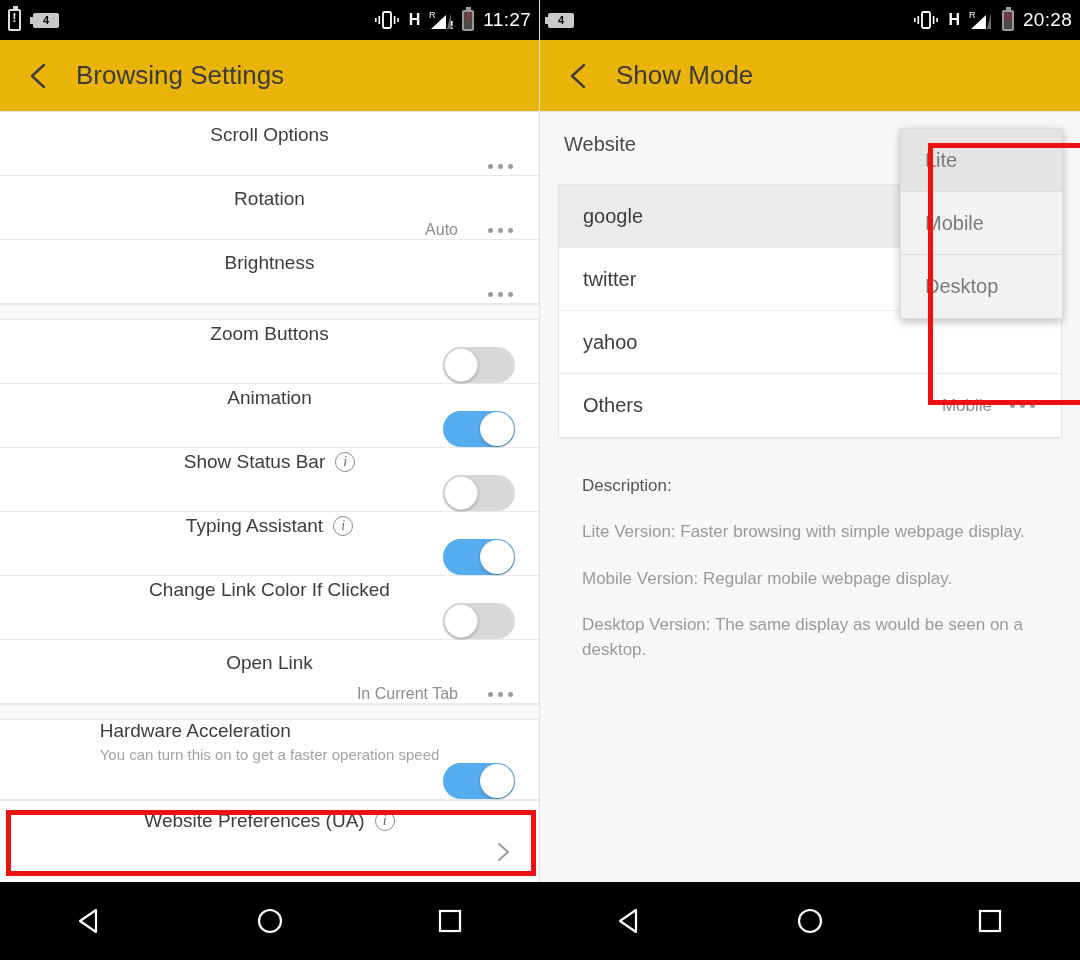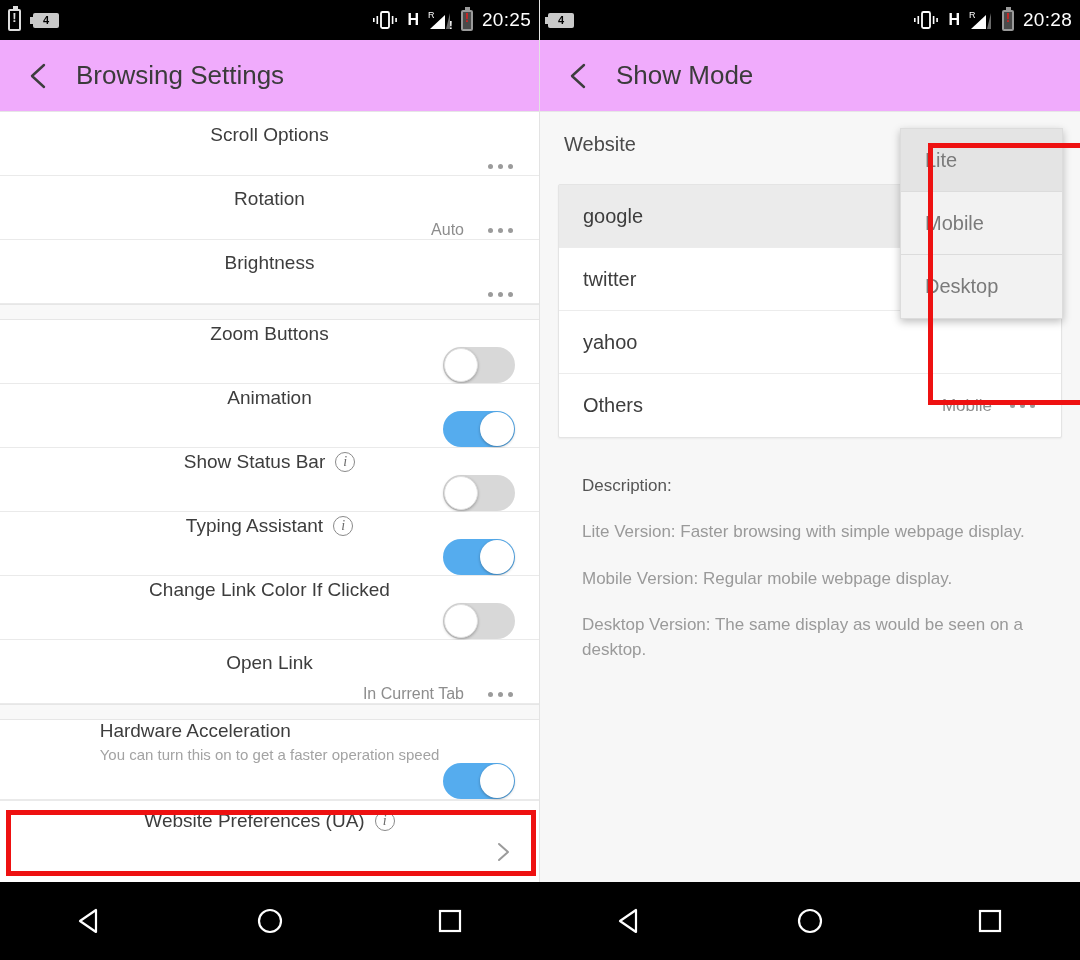--- a/index.html
+++ b/index.html
@@ -54,21 +54,21 @@
   .ic-batt-red::before {
     content: ""; position: absolute; top: -5px; left: 2px; width: 5px; height: 3px; background: #9a9a9a;
   }
   .ic-batt-red::after {
     content: "!"; position: absolute; top: -2px; left: 0; right: 0; text-align: center;
     font-size: 12px; font-weight: bold; color: #e02020; line-height: 17px;
   }
 
   
   .appbar {
-    height: 72px; display: flex; align-items: center; background: #f0abfc;
+    height: 72px; display: flex; align-items: center; background: #eab308;
     border-bottom: 1px solid #e6e6e6; padding-left: 24px;
   }
   .back-arrow {
     width: 30px; height: 30px; flex: 0 0 auto; cursor: pointer;
     display: flex; align-items: center; justify-content: center;
   }
   .appbar-title {
     font-size: 26px; color: #3b3b3b; margin-left: 22px;
     font-family: "Liberation Sans", sans-serif;
   }
@@ -82,21 +82,21 @@
     min-height: 64px; padding: 0 24px; background: #fff;
     border-bottom: 1px solid #eaeaea;
     flex-direction: column;
   }
   .row:last-child { border-bottom: none; }
   .row-label-wrap { display: flex; flex-direction: column; justify-content: center; flex: 1 1 auto; }
   .row-label {
     font-size: 19px; color: #3d3d3d; display: flex; align-items: center; gap: 10px;
   }
   .row-sub { font-size: 15px; color: #a3a3a3; margin-top: 4px; }
-  .row-right { display: flex; align-items: center; gap: 22px; margin-left: auto; }
+  .row-right { display: flex; align-items: center; gap: 28px; margin-left: auto; }
   .row-value { font-size: 16px; color: #8d8d8d; }
 
   .dots { display: inline-flex; gap: 5px; align-items: center; padding: 6px 2px; cursor: pointer; }
   .dots i { width: 5px; height: 5px; border-radius: 50%; background: #9b9b9b; display: block; }
 
   .chev-right { width: 22px; height: 22px; display: inline-block; }
 
   .info-icon {
     width: 20px; height: 20px; border: 1.6px solid #8a8a8a; border-radius: 50%;
     display: inline-flex; align-items: center; justify-content: center;
@@ -191,21 +191,21 @@
         <span class="ic ic-h">H</span>
         <span class="ic ic-signal">
           <svg width="24" height="22" viewBox="0 0 24 22">
             <text x="0" y="9" font-size="9" fill="#fff" font-family="Liberation Sans, sans-serif">R</text>
             <polygon points="2,20 17,20 17,6" fill="#fff"></polygon>
             <polygon points="18,20 22,20 22,4" fill="#6a6a6a"></polygon>
             <text x="21" y="20" font-size="11" fill="#fff" font-weight="bold" font-family="Liberation Sans, sans-serif">!</text>
           </svg>
         </span>
         <span class="ic ic-batt-red"></span>
-        <span class="sb-clock">20:25</span>
+        <span class="sb-clock">11:27</span>
       </div>
     </div>
 
     <div class="appbar">
       <span class="back-arrow">
         <svg width="24" height="28" viewBox="0 0 24 28">
           <polyline points="17,3 5,14 17,25" fill="none" stroke="#3d3d3d" stroke-width="2.4" stroke-linecap="round" stroke-linejoin="round"></polyline>
         </svg>
       </span>
       <span class="appbar-title">Browsing Settings</span>

